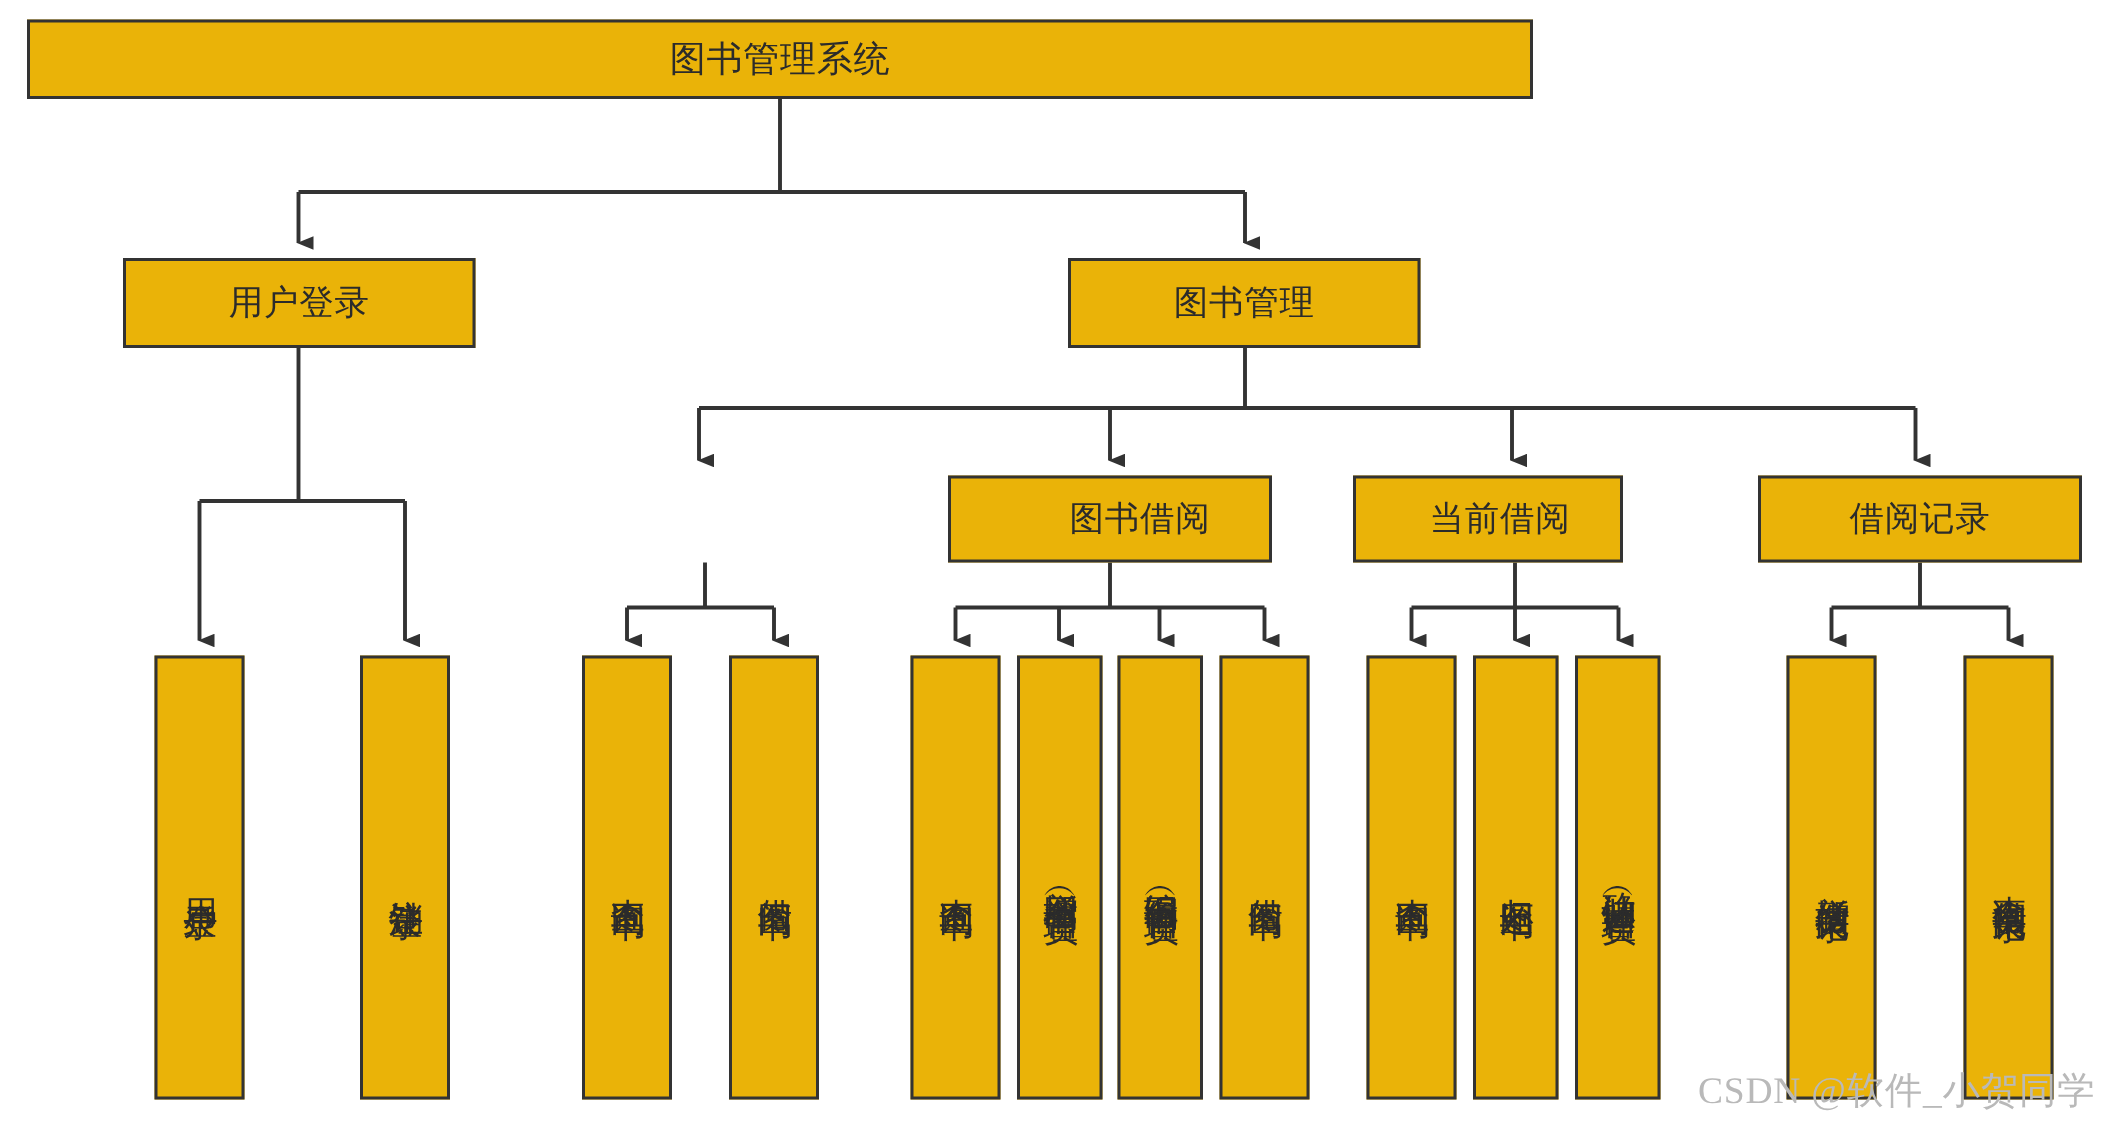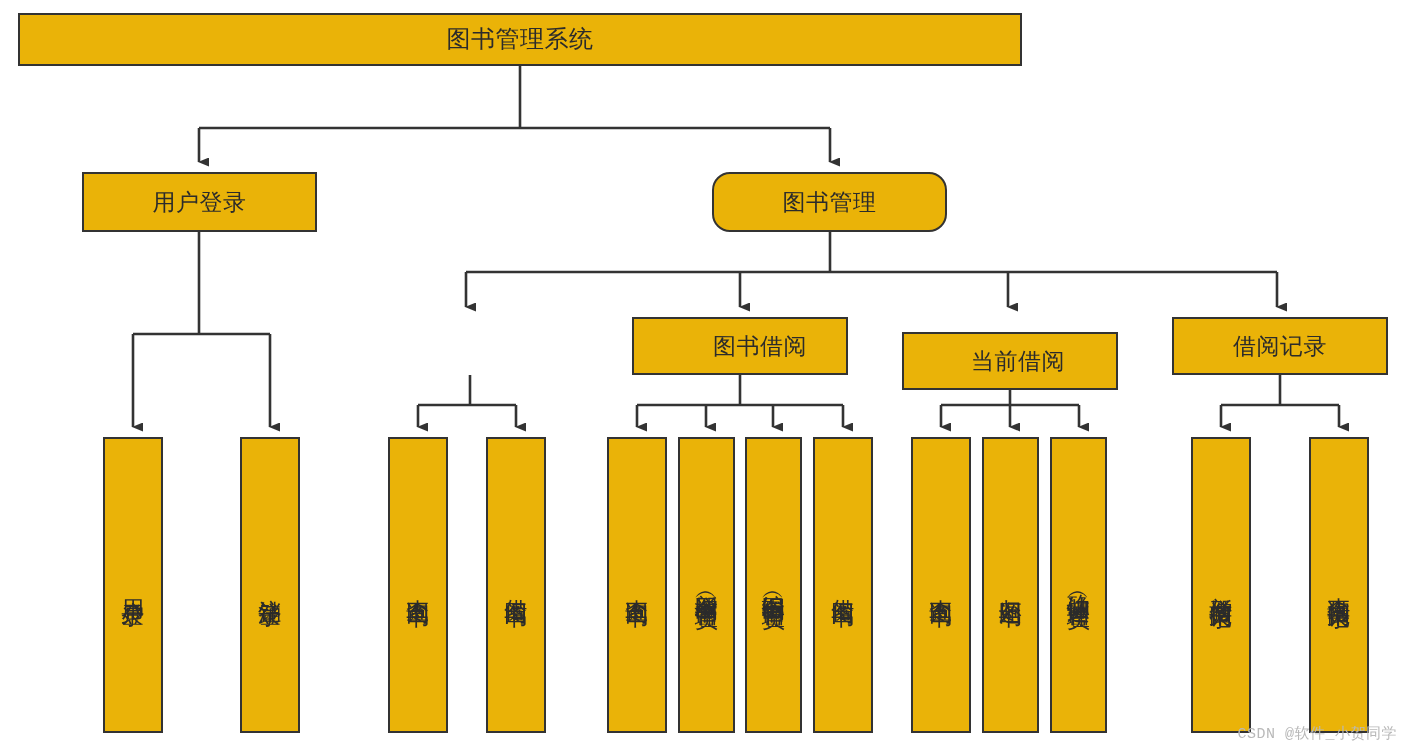--- a/index.html
+++ b/index.html
@@ -52,26 +52,26 @@
     letter-spacing: 2px;
     padding: 6px 0;
   }
   .node.root {
     font-size: 24px;
   }
   .watermark {
     position: absolute;
     right: 8px;
     bottom: 4px;
-    font-size: 15px;
+    font-size: 25px;
     color: #b9b9b9;
     letter-spacing: 0.5px;
     z-index: 5;
     white-space: nowrap;
-    font-family: Liberation Mono, monospace;
+    font-family: Liberation Serif, serif;
   }
 </style>
 </head>
 <body>
 
 <div id="diagram-root">
 
   <svg id="connector-layer" width="1405" height="747" viewBox="0 0 1405 747" xmlns="http://www.w3.org/2000/svg">
     <defs>
       <marker id="arrowhead" markerWidth="9" markerHeight="11" refX="4.5" refY="10" orient="auto" markerUnits="userSpaceOnUse">
@@ -120,24 +120,24 @@
       <line x1="1280" y1="375" x2="1280" y2="405"></line>
       <line x1="1221" y1="405" x2="1339" y2="405"></line>
       <line x1="1221" y1="405" x2="1221" y2="427" marker-end="url(#arrowhead)"></line>
       <line x1="1339" y1="405" x2="1339" y2="427" marker-end="url(#arrowhead)"></line>
     </g>
   </svg>
 
   <div class="node horizontal root" style="left:18px; top:13px; width:1004px; height:53px;">图书管理系统</div>
 
   <div class="node horizontal" style="left:82px; top:172px; width:235px; height:60px;">用户登录</div>
-  <div class="node horizontal" style="left:712px; top:172px; width:235px; height:60px;border-radius:18px;">图书管理</div>
+  <div class="node horizontal" style="left:712px; top:172px; width:235px; height:60px;">图书管理</div>
 
   <div class="node horizontal" style="left:632px; top:317px; width:216px; height:58px;padding-left:40px;">图书借阅</div>
-  <div class="node horizontal" style="left:902px; top:332px; width:216px; height:58px;padding-left:16px;">当前借阅</div>
+  <div class="node horizontal" style="left:902px; top:317px; width:180px; height:58px;padding-left:16px;">当前借阅</div>
   <div class="node horizontal" style="left:1172px; top:317px; width:216px; height:58px;">借阅记录</div>
 
   <div class="node vertical" style="left:103px; top:437px; width:60px; height:296px;">用户登录</div>
   <div class="node vertical" style="left:240px; top:437px; width:60px; height:296px;">注销登录</div>
 
   <div class="node vertical" style="left:388px; top:437px; width:60px; height:296px;">查询图书</div>
   <div class="node vertical" style="left:486px; top:437px; width:60px; height:296px;">借阅图书</div>
 
   <div class="node vertical" style="left:607px; top:437px; width:60px; height:296px;">查询图书</div>
   <div class="node vertical" style="left:678px; top:437px; width:57px; height:296px;">新增图书（管理员）</div>

